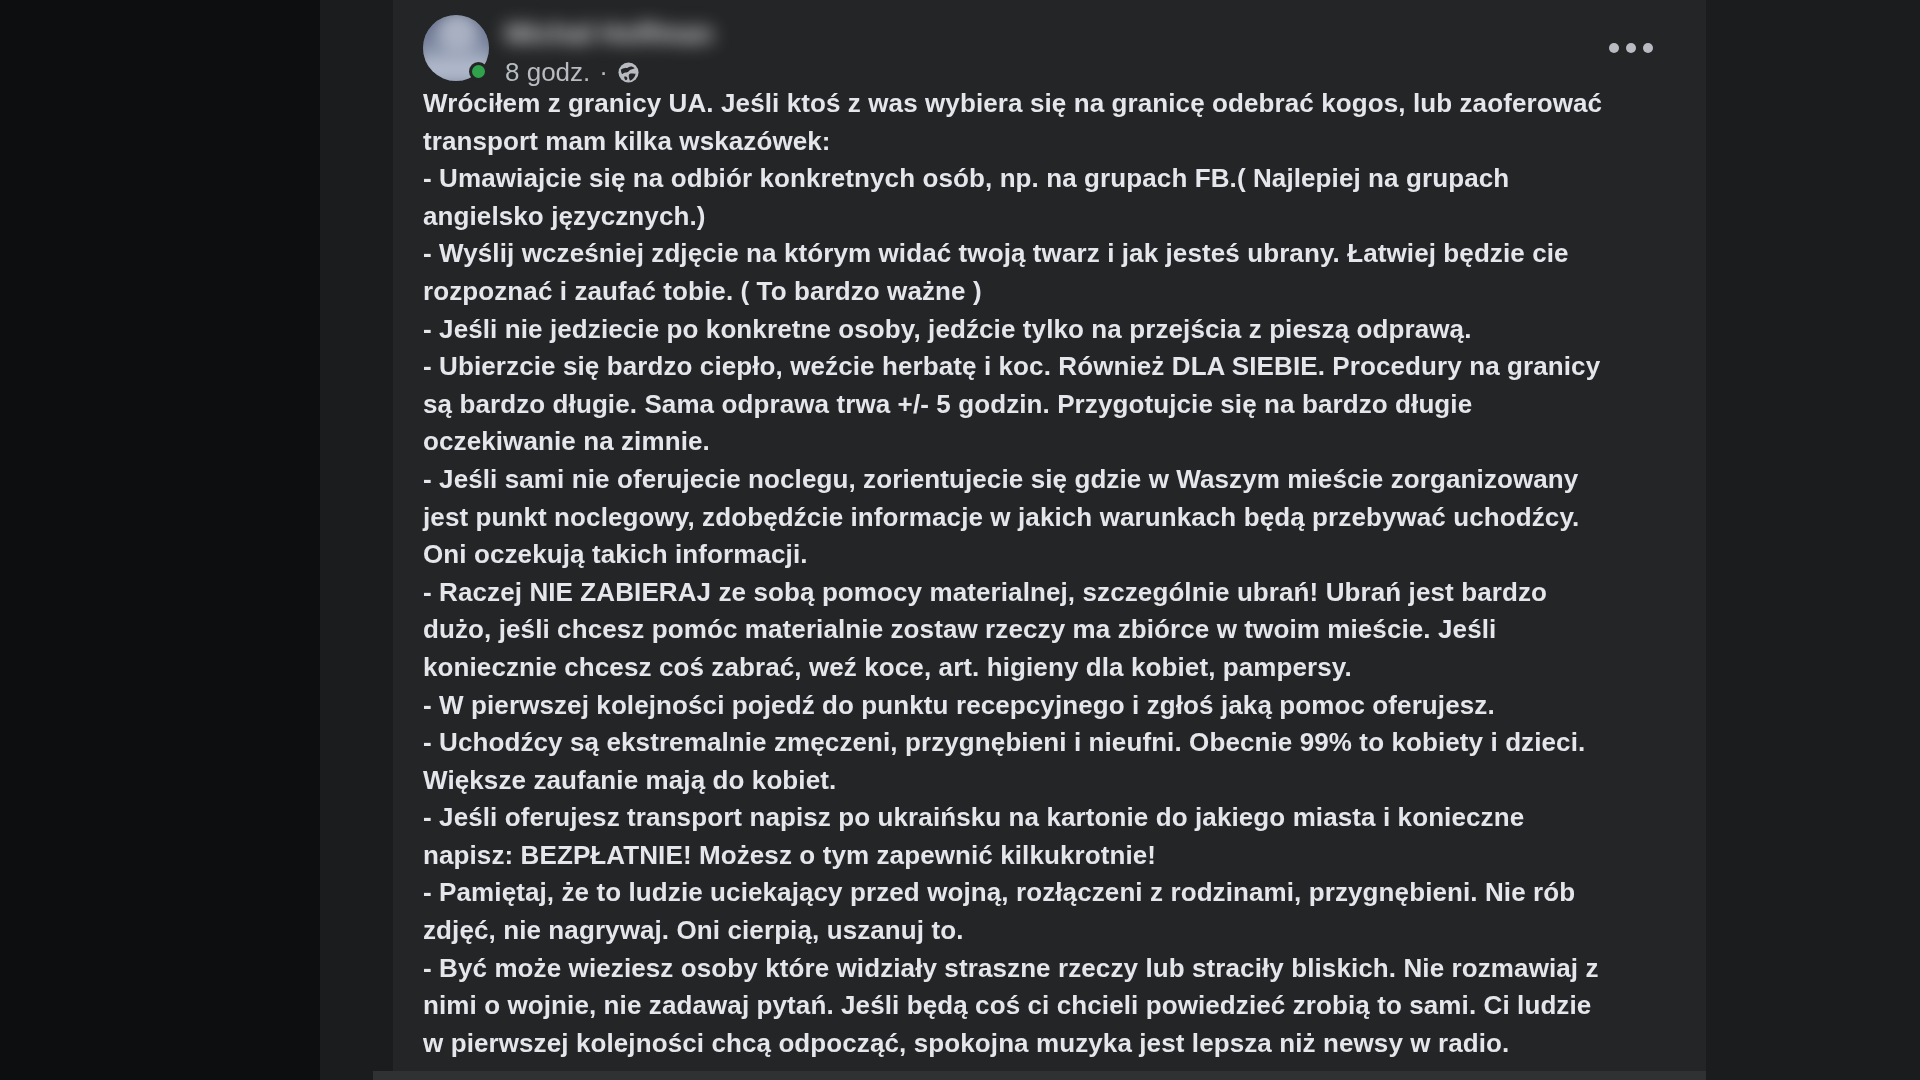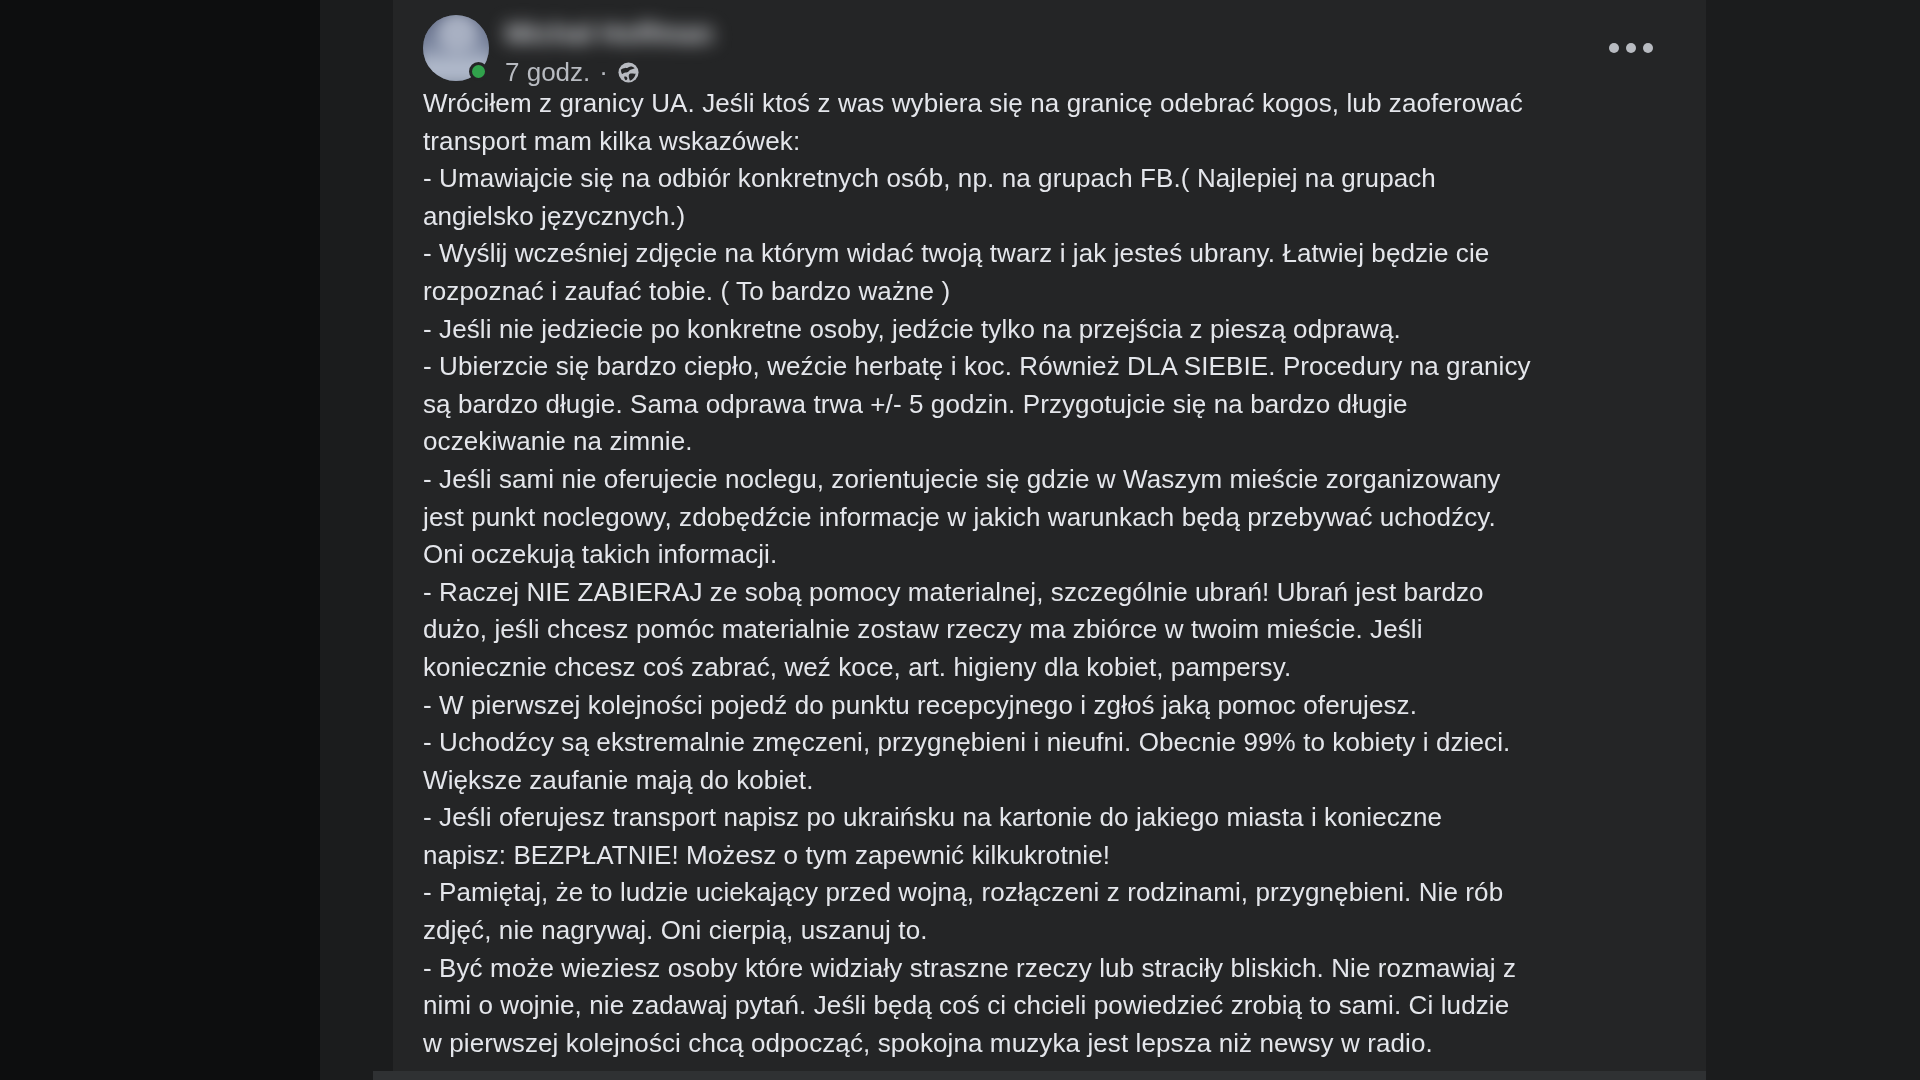--- a/index.html
+++ b/index.html
@@ -60,21 +60,21 @@
   }
   .menu-button i {
     width:10px; height:10px; border-radius:50%;
     background:var(--secondary-text,#b8bbc1); display:block;
   }
 
   
   .post-body {
     position:absolute; left:30px; top:85px; width:1262px;
     font-size:26px; line-height:37.6px; color:var(--primary-text,#e4e6eb);
-    white-space:pre-line; letter-spacing:0.1px;
+    white-space:pre-line; letter-spacing:0.1px;font-weight:bold;
   }
 
   
   .attachment-edge {
     position:absolute; left:-20px; right:0; bottom:0; height:9px;
     background:var(--attachment-edge,#2f3133);
   }
 </style>
 </head>
 <body>
@@ -88,21 +88,21 @@
     <div class="post-header">
 
       <div class="avatar">
         <div class="avatar-blur"></div>
       </div>
       <div class="online-badge"></div>
 
       <div class="author-name">Michał Hoffman</div>
 
       <div class="meta-row">
-        <span class="time">7 godz.</span>
+        <span class="time">8 godz.</span>
         <span class="meta-dot">·</span>
         <svg class="globe" viewBox="0 0 24 24">
           <circle cx="12" cy="12" r="10.5" fill="#b8bbc1"></circle>
           <path d="M4 9 C7 6.5 10 8 12 6.5 C14 5 16.5 5.5 18.5 7.5 C16 9 13.5 8.5 12.5 10.5 C11.5 12.5 8 11.5 6.5 13 C5 14.5 4.5 12 4 9 Z" fill="#242526"></path>
           <path d="M13 13.5 C15.5 12.5 18 14 19.5 13 C19 16.5 16.5 19.5 13.5 20.5 C12.5 18 11.5 15 13 13.5 Z" fill="#242526"></path>
           <path d="M7.5 16.5 C9 15.8 10.5 16.5 10.8 18 C10.9 19 10 20.2 9 20 C8 19.3 7.5 18 7.5 16.5 Z" fill="#242526"></path>
         </svg>
       </div>
 
       <div class="menu-button" role="button" aria-label="More options">

